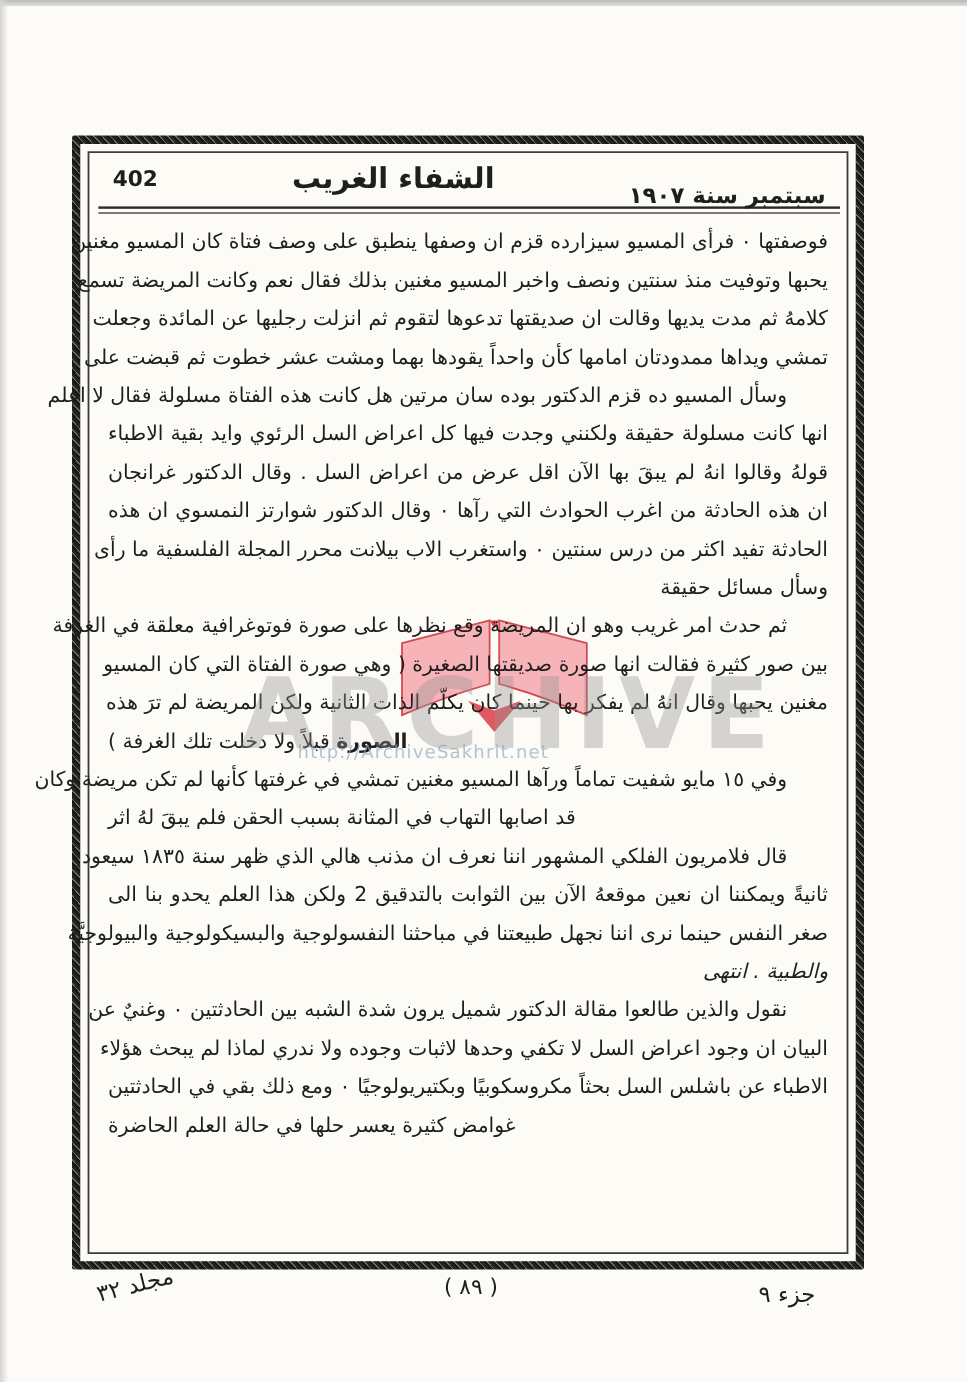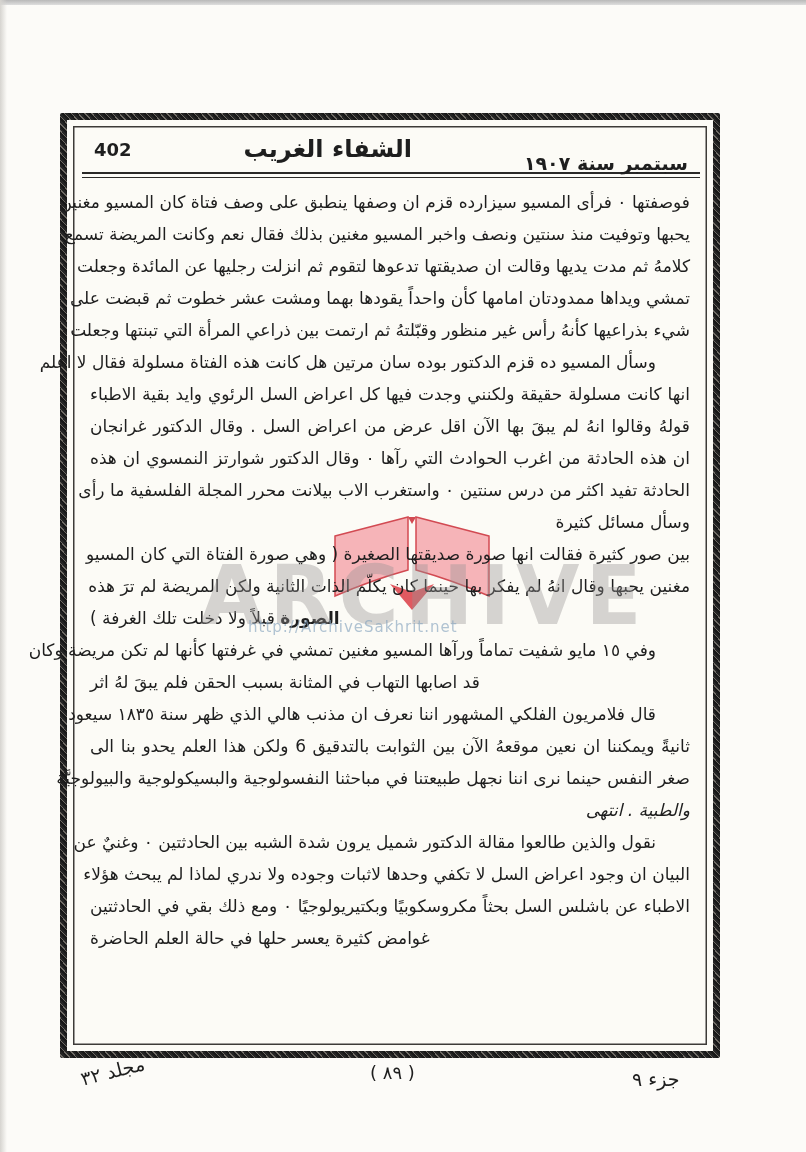--- a/index.html
+++ b/index.html
@@ -71,34 +71,34 @@
       <span class="hdr-title">الشفاء الغريب</span>
       <span class="hdr-num">402</span>
     </div>
     <div class="hdr-rule"></div>
 
     <div class="body">
       <div class="bl">فوصفتها ٠ فرأى المسيو سيزارده قزم ان وصفها ينطبق على وصف فتاة كان المسيو مغنين</div>
       <div class="bl">يحبها وتوفيت منذ سنتين ونصف واخبر المسيو مغنين بذلك فقال نعم وكانت المريضة تسمع</div>
       <div class="bl">كلامهُ ثم مدت يديها وقالت ان صديقتها تدعوها لتقوم ثم انزلت رجليها عن المائدة وجعلت</div>
       <div class="bl">تمشي ويداها ممدودتان امامها كأن واحداً يقودها بهما ومشت عشر خطوت ثم قبضت على</div>
-      <div class="bl">شيء بذراعيها كأنهُ رأس غير منظور وقبّلتهُ ثم ارتمت بين ذراعي المرأة التي تبنتها وجعلت</div>
       <div class="bl ind">وسأل المسيو ده قزم الدكتور بوده سان مرتين هل كانت هذه الفتاة مسلولة فقال لا اعلم</div>
       <div class="bl">انها كانت مسلولة حقيقة ولكنني وجدت فيها كل اعراض السل الرئوي وايد بقية الاطباء</div>
       <div class="bl">قولهُ وقالوا انهُ لم يبقَ بها الآن اقل عرض من اعراض السل . وقال الدكتور غرانجان</div>
       <div class="bl">ان هذه الحادثة من اغرب الحوادث التي رآها ٠ وقال الدكتور شوارتز النمسوي ان هذه</div>
       <div class="bl">الحادثة تفيد اكثر من درس سنتين ٠ واستغرب الاب بيلانت محرر المجلة الفلسفية ما رأى</div>
-      <div class="bl mid">وسأل مسائل كثيرة</div>
+      <div class="bl mid">وسأل مسائل حقيقة</div>
+      <div class="bl ind">ثم حدث امر غريب وهو ان المريضة وقع نظرها على صورة فوتوغرافية معلقة في الغرفة</div>
       <div class="bl">بين صور كثيرة فقالت انها صورة صديقتها الصغيرة ( وهي صورة الفتاة التي كان المسيو</div>
       <div class="bl">مغنين يحبها وقال انهُ لم يفكر بها حينما كان يكلّم الذات الثانية ولكن المريضة لم ترَ هذه</div>
       <div class="bl fl"><span class="lead-bold">الصورة</span><span> قبلاً ولا دخلت تلك الغرفة )</span></div>
       <div class="bl ind">وفي ١٥ مايو شفيت تماماً ورآها المسيو مغنين تمشي في غرفتها كأنها لم تكن مريضة وكان</div>
       <div class="bl fl">قد اصابها التهاب في المثانة بسبب الحقن فلم يبقَ لهُ اثر</div>
       <div class="bl ind">قال فلامريون الفلكي المشهور اننا نعرف ان مذنب هالي الذي ظهر سنة ١٨٣٥ سيعود</div>
-      <div class="bl">ثانيةً ويمكننا ان نعين موقعهُ الآن بين الثوابت بالتدقيق 6 ولكن هذا العلم يحدو بنا الى</div>
+      <div class="bl">ثانيةً ويمكننا ان نعين موقعهُ الآن بين الثوابت بالتدقيق 2 ولكن هذا العلم يحدو بنا الى</div>
       <div class="bl">صغر النفس حينما نرى اننا نجهل طبيعتنا في مباحثنا النفسولوجية والبسيكولوجية والبيولوجيَّة</div>
       <div class="bl mid2">والطبية . انتهى</div>
       <div class="bl ind">نقول والذين طالعوا مقالة الدكتور شميل يرون شدة الشبه بين الحادثتين ٠ وغنيٌ عن</div>
       <div class="bl">البيان ان وجود اعراض السل لا تكفي وحدها لاثبات وجوده ولا ندري لماذا لم يبحث هؤلاء</div>
       <div class="bl">الاطباء عن باشلس السل بحثاً مكروسكوبيًا وبكتيريولوجيًا ٠ ومع ذلك بقي في الحادثتين</div>
       <div class="bl fl">غوامض كثيرة يعسر حلها في حالة العلم الحاضرة</div>
     </div>
   </div>
 
   <div class="wm-archive">ARCHIVE</div>

